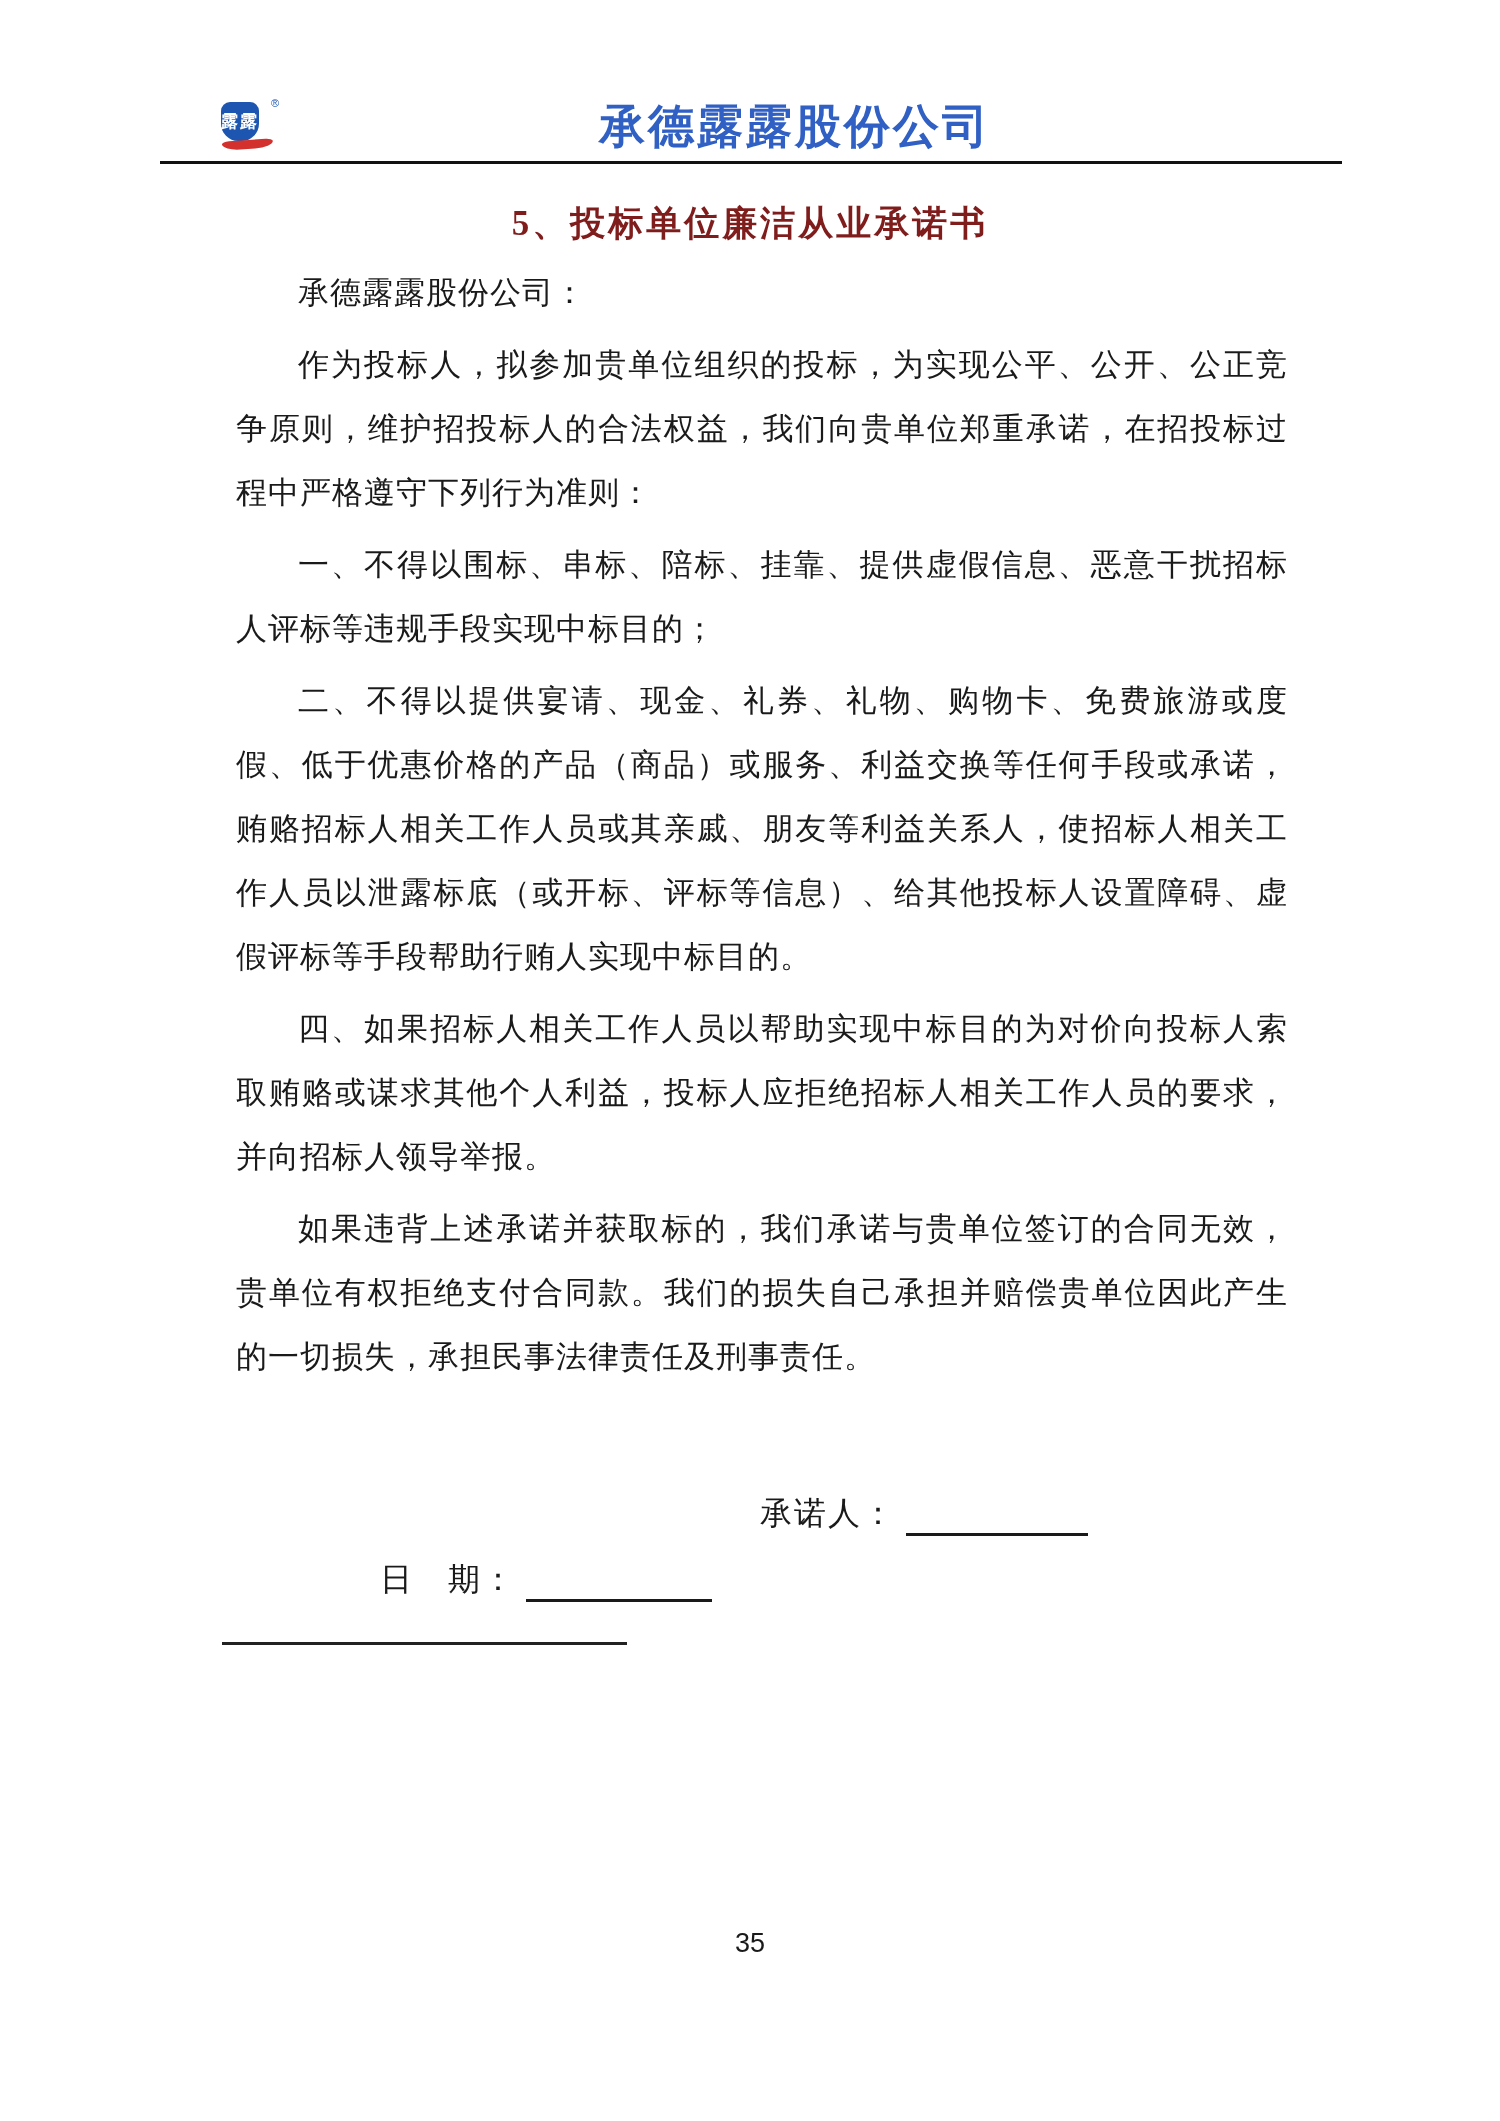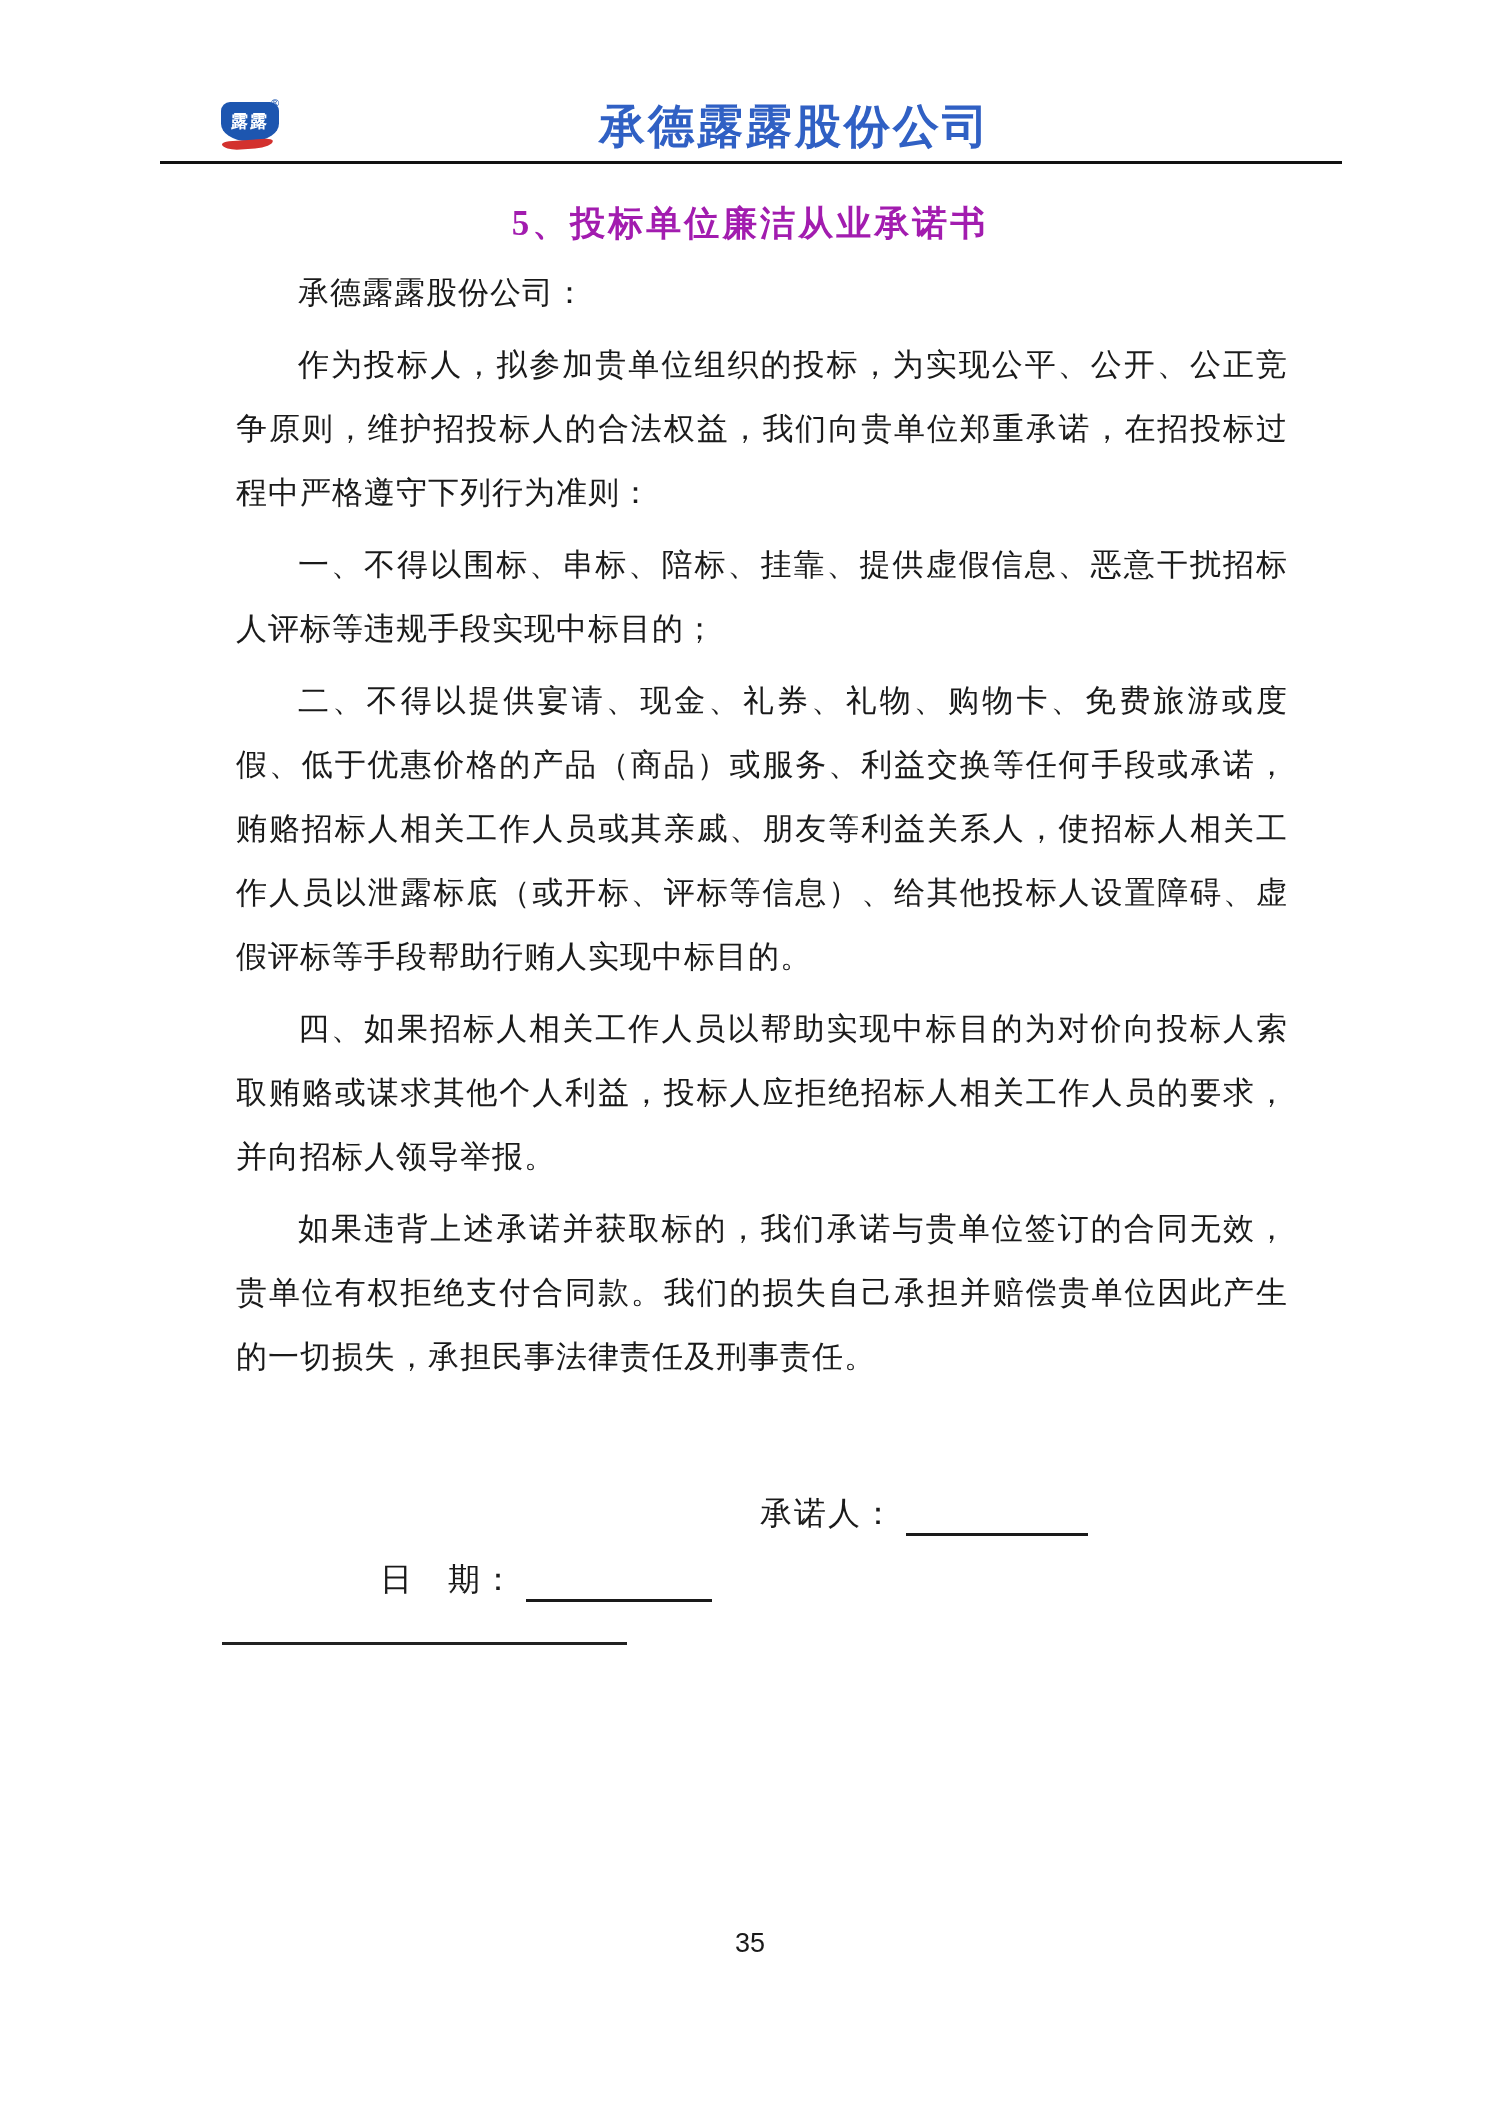--- a/index.html
+++ b/index.html
@@ -19,21 +19,21 @@
     position: absolute;
     left: 221px;
     top: 100px;
     width: 58px;
     height: 50px;
   }
   .logo-shape {
     position: absolute;
     left: 0;
     top: 2px;
-    width: 58px;
+    width: 38px;
     height: 39px;
     background: #1d56b0;
     border-radius: 9px 9px 45% 45%;
     display: flex;
     align-items: center;
     justify-content: center;
   }
   .logo-chars {
     color: #ffffff;
     font-size: 17px;
@@ -85,21 +85,21 @@
     position: absolute;
     top: 200px;
     left: 0;
     right: 0;
     margin: 0;
     text-align: center;
     font-family: "Liberation Serif", serif;
     font-weight: bold;
     font-size: 35px;
     letter-spacing: 3px;
-    color: #a21caf;
+    color: #7f1d1d;
   }
   .body-text {
     position: absolute;
     left: 228px;
     top: 253px;
     width: 1068px;
     font-size: 31px;
     letter-spacing: 1px;
     line-height: 64px;
     text-align: justify;

